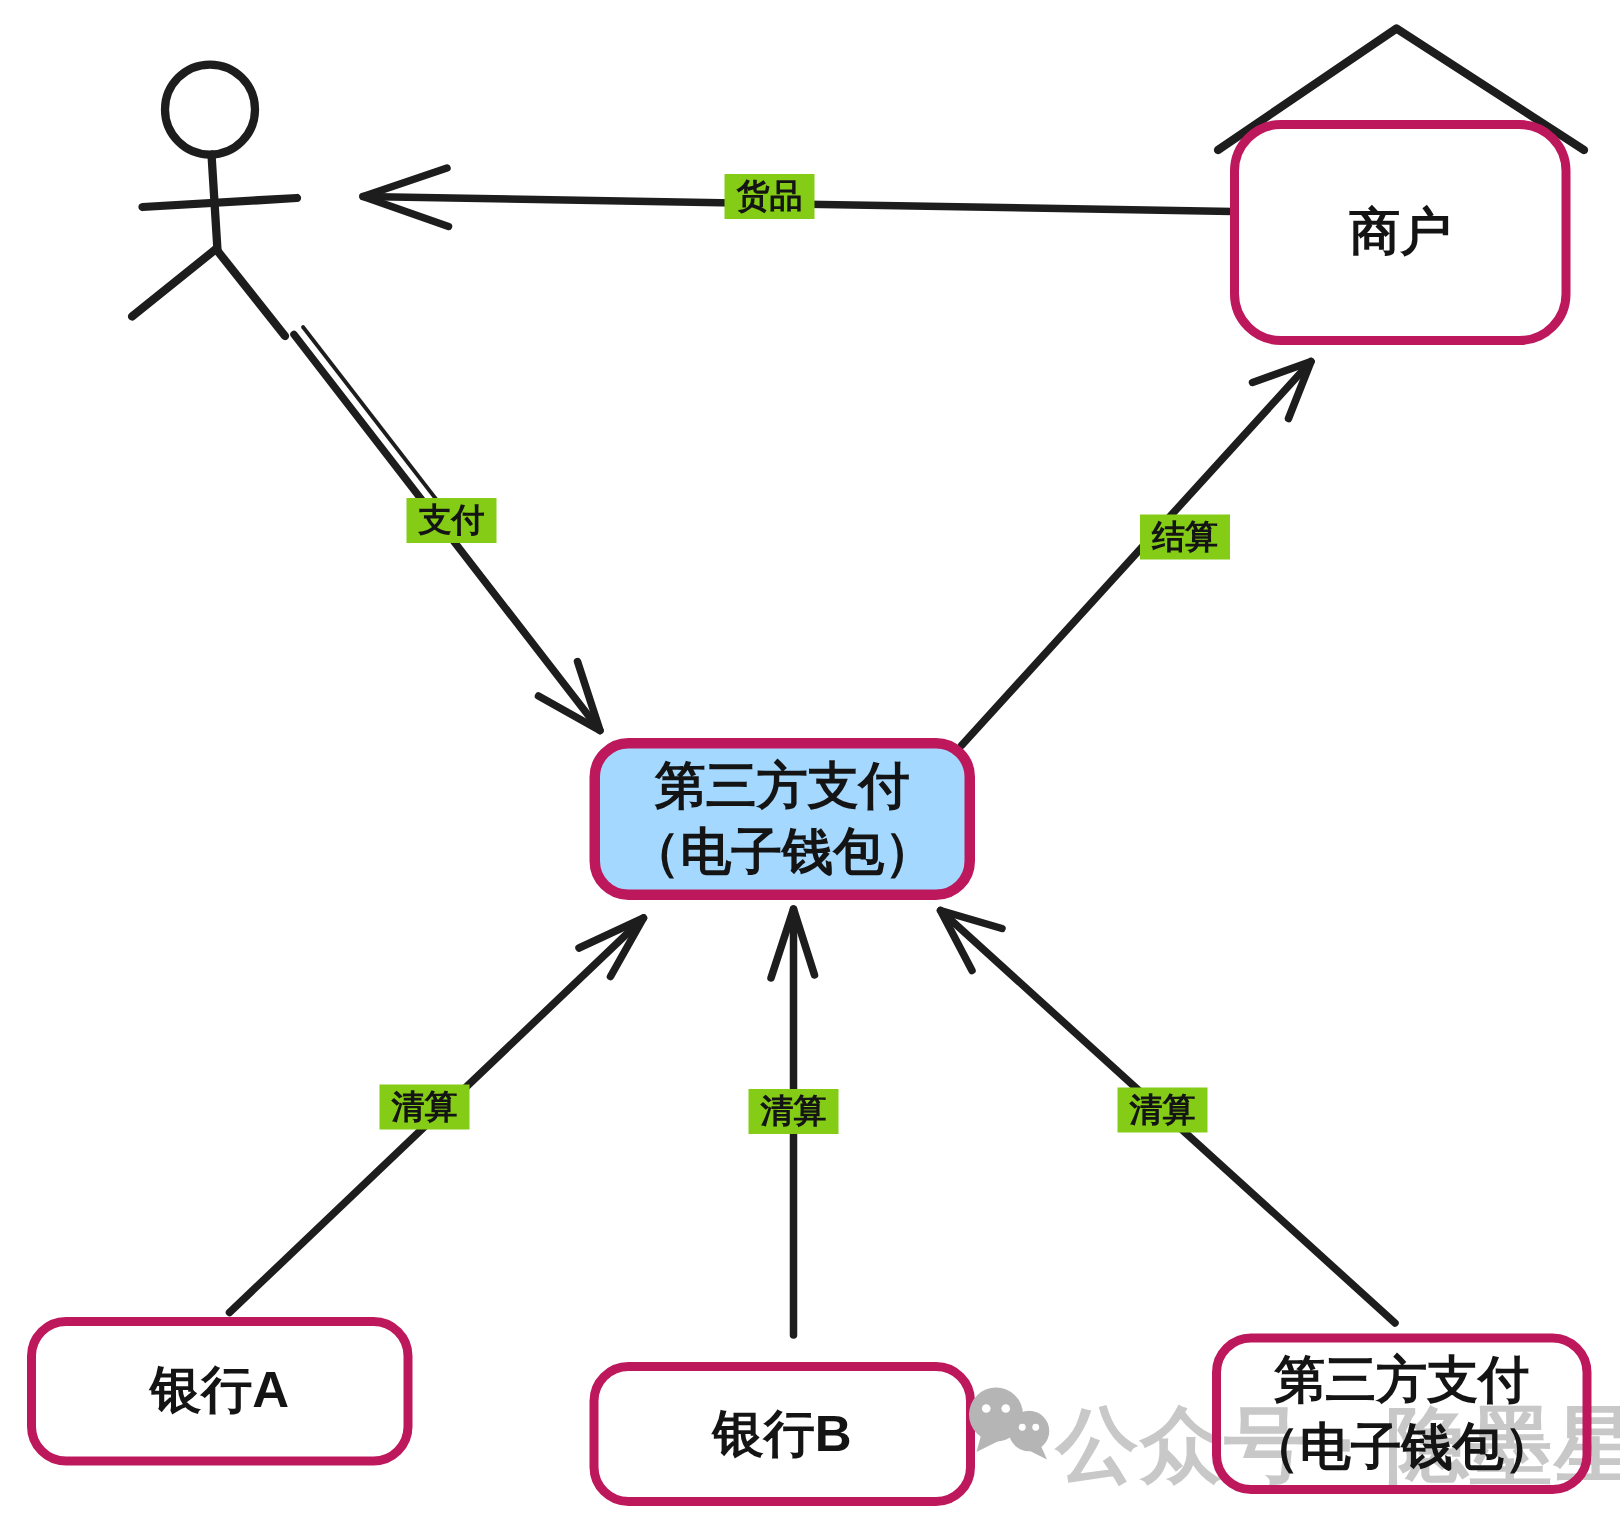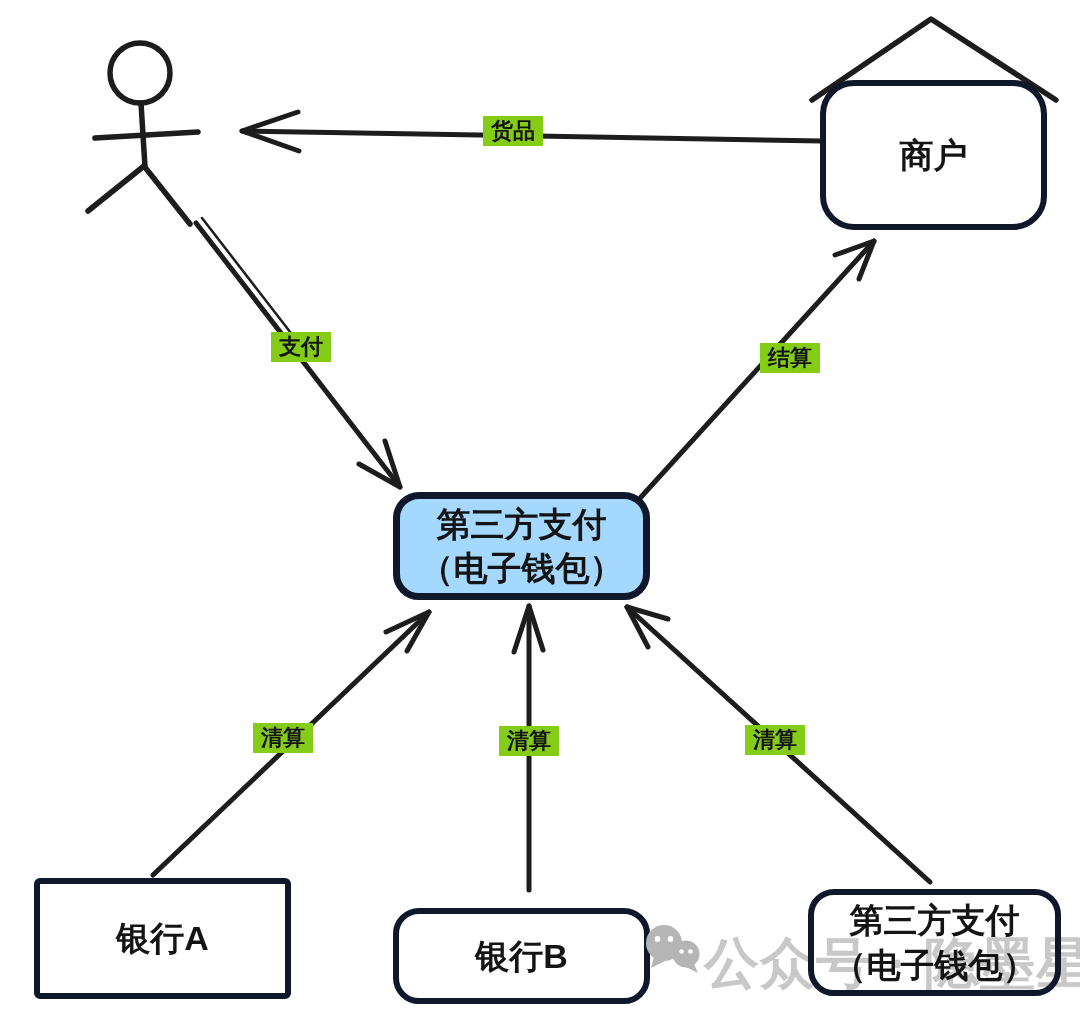--- a/index.html
+++ b/index.html
@@ -2,21 +2,21 @@
 <html><head>
 <meta charset="utf-8">
 <style>
   html,body{margin:0;padding:0;background:#ffffff;}
   #stage{
     position:relative;width:1080px;height:1011px;background:#ffffff;overflow:hidden;
     font-family:"Liberation Sans", sans-serif;color:#151515;
   }
   #wires{position:absolute;left:0;top:0;width:1080px;height:1011px;}
   .node{
-    position:absolute;border:6px solid #0f172a;border-radius:30px;background:#ffffff;
+    position:absolute;border:6px solid #be185d;border-radius:30px;background:#ffffff;
     display:flex;flex-direction:column;align-items:center;justify-content:center;
     text-align:center;font-weight:700;font-size:34px;line-height:1.3;color:#141414;
     box-sizing:border-box;white-space:nowrap;
   }
   .node.transparent{background:transparent;}
   .node.thick{border-width:7px;border-radius:26px;}
   .edge-label{
     position:absolute;transform:translate(-50%,-50%);background:#84cc16;
     padding:0 8px;font-size:22px;font-weight:700;color:#141414;white-space:nowrap;
   }
@@ -86,21 +86,21 @@
 
   <div class="node" style="left:820px;top:80px;width:227px;height:150px;border-radius:34px">
     <span>商户</span>
   </div>
 
   <div class="node thick" style="left: 393px; top: 492px; width: 257px; height: 108px; background: rgb(165, 216, 255);">
     <span>第三方支付</span>
     <span>（电子钱包）</span>
   </div>
 
-  <div class="node" style="left:34px;top:878px;width:257px;height:121px;border-radius:6px">
+  <div class="node" style="left:18px;top:878px;width:257px;height:99px;border-radius:26px">
     <span>银行A</span>
   </div>
 
   <div class="node" style="left:393px;top:908px;width:257px;height:96px;border-radius:26px">
     <span>银行B</span>
   </div>
 
   <svg class="wm-icon" width="64" height="56" viewBox="0 0 64 56">
     <circle cx="22" cy="21" r="18" fill="#b5b5b5"></circle>
     <polygon points="12,35 9,46 25,38" fill="#b5b5b5"></polygon>

